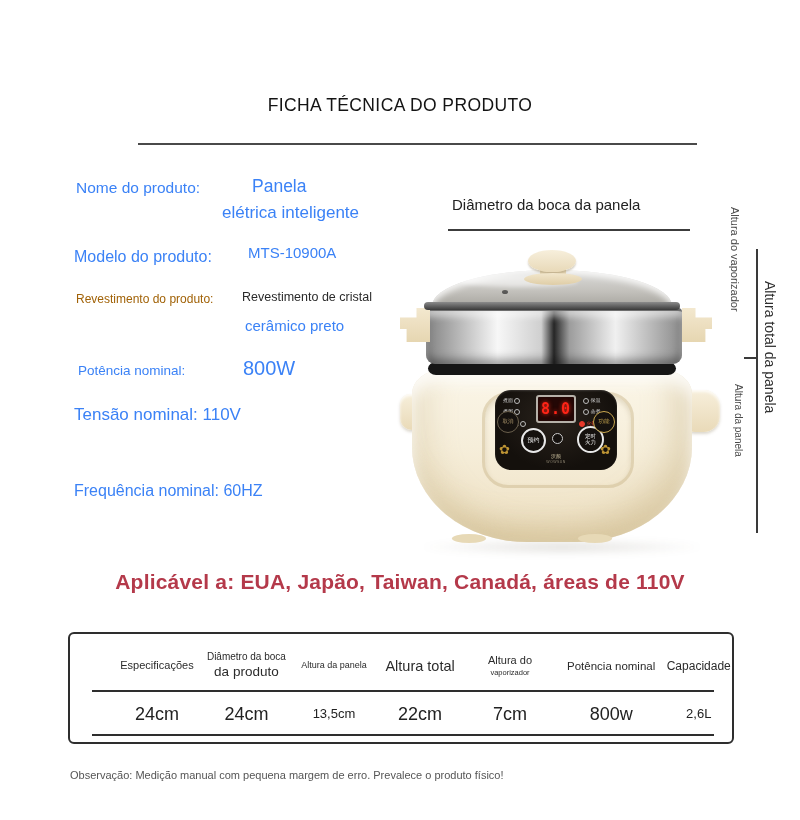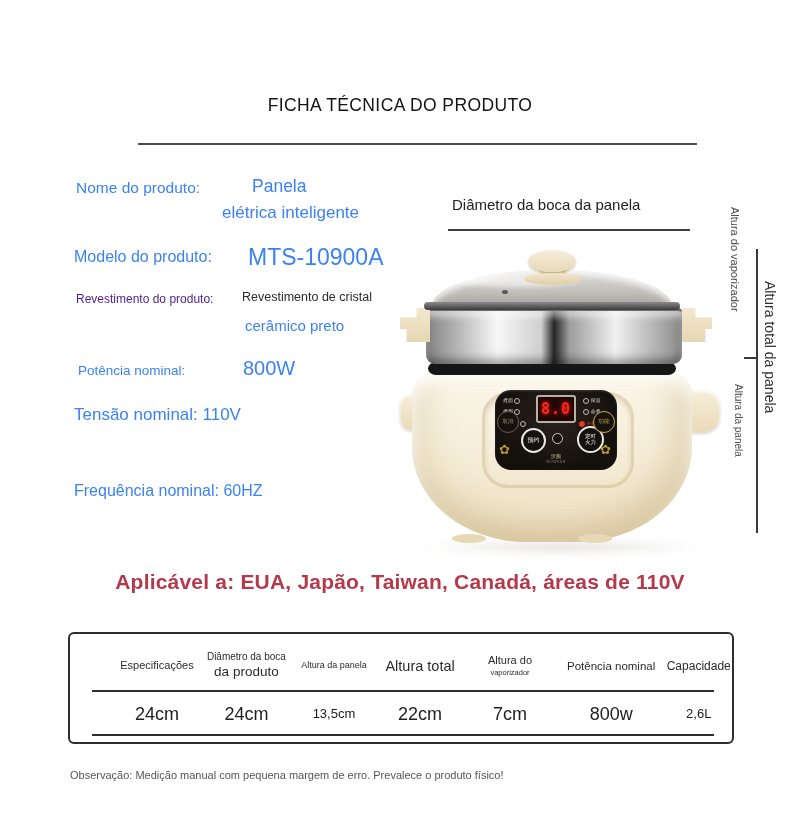--- a/index.html
+++ b/index.html
@@ -117,23 +117,23 @@
 <div class="page">
 
   <div class="abs title">FICHA TÉCNICA DO PRODUTO</div>
   <div class="abs hline" style="left:138px;top:143px;width:559px;"></div>
 
   <div class="abs lbl" style="left:76px;top:179px;font-size:15.5px;">Nome do produto:</div>
   <div class="abs lbl" style="left:252px;top:176px;font-size:17.5px;">Panela</div>
   <div class="abs lbl" style="left:222px;top:203px;font-size:17px;">elétrica inteligente</div>
 
   <div class="abs lbl" style="left:74px;top:248px;font-size:16px;">Modelo do produto:</div>
-  <div class="abs lbl" style="left:248px;top:244px;font-size:23px;">MTS-10900A</div>
-
-  <div class="abs lbl" style="left:76px;top:292px;font-size:12px;color:#4c1d95;">Revestimento do produto:</div>
+  <div class="abs lbl" style="left:248px;top:244px;font-size:15px;">MTS-10900A</div>
+
+  <div class="abs lbl" style="left:76px;top:292px;font-size:12px;color:#a16207;">Revestimento do produto:</div>
   <div class="abs lbl" style="left:242px;top:290px;font-size:12.5px;color:#2a2a2a;">Revestimento de cristal</div>
   <div class="abs lbl" style="left:245px;top:317px;font-size:15px;">cerâmico preto</div>
 
   <div class="abs lbl" style="left:78px;top:363px;font-size:13.5px;">Potência nominal:</div>
   <div class="abs lbl" style="left:243px;top:357px;font-size:20px;">800W</div>
 
   <div class="abs lbl" style="left:74px;top:405px;font-size:17px;">Tensão nominal: 110V</div>
   <div class="abs lbl" style="left:74px;top:452px;font-size:16px;margin-top:30px;">Frequência nominal: 60HZ</div>
 
   <div class="abs lbl" style="left:452px;top:196px;font-size:15px;color:#222;">Diâmetro da boca da panela</div>

